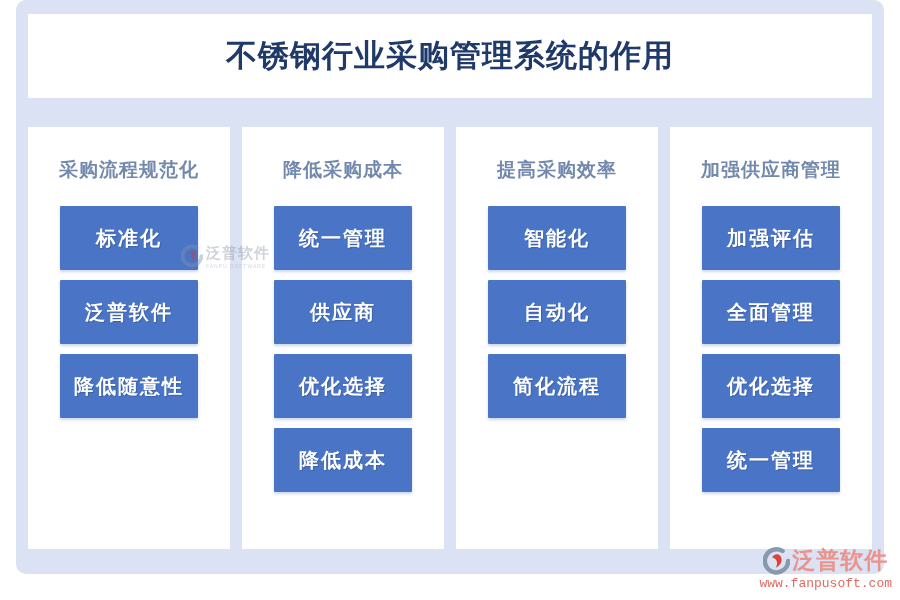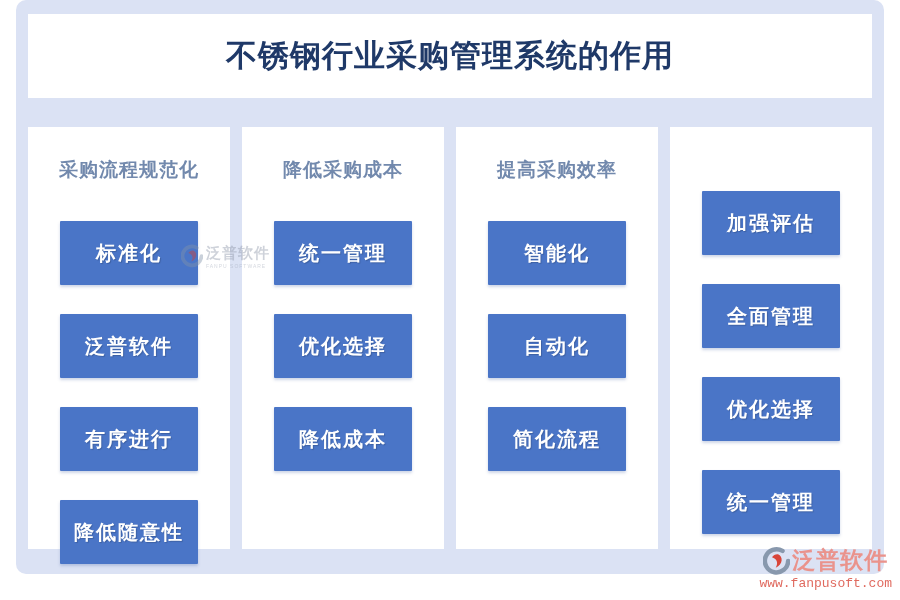--- a/index.html
+++ b/index.html
@@ -37,22 +37,22 @@
     padding-top: 28px;
     display: flex; flex-direction: column; align-items: center;
   }
   .col-header {
     height: 30px; line-height: 30px;
     font-size: 19px; font-weight: bold; color: #7289ad;
     letter-spacing: 1px;
     text-align: center;
   }
   .btn-stack {
-    margin-top: 36px;
-    display: flex; flex-direction: column; gap: 29px;
+    margin-top: 21px;
+    display: flex; flex-direction: column; gap: 10px;
     align-items: center;
   }
   .btn {
     width: 138px; height: 64px;
     background: #4a75c7;
     color: #ffffff;
     font-size: 20px; font-weight: bold; letter-spacing: 2px;
     display: flex; align-items: center; justify-content: center;
     border-radius: 1px;
     box-shadow: 0 2px 3px rgba(60, 90, 160, 0.25);
@@ -98,44 +98,45 @@
   <h1>不锈钢行业采购管理系统的作用</h1>
 </div>
 
 <div class="columns">
 
   <section class="col">
     <div class="col-header">采购流程规范化</div>
     <div class="btn-stack">
       <div class="btn">标准化</div>
       <div class="btn">泛普软件</div>
-      <div class="btn">有序进行</div>
       <div class="btn">降低随意性</div>
     </div>
   </section>
 
   <section class="col">
     <div class="col-header">降低采购成本</div>
     <div class="btn-stack">
       <div class="btn">统一管理</div>
+      <div class="btn">供应商</div>
       <div class="btn">优化选择</div>
       <div class="btn">降低成本</div>
     </div>
   </section>
 
   <section class="col">
     <div class="col-header">提高采购效率</div>
     <div class="btn-stack">
       <div class="btn">智能化</div>
       <div class="btn">自动化</div>
       <div class="btn">简化流程</div>
     </div>
   </section>
 
   <section class="col">
+    <div class="col-header">加强供应商管理</div>
     <div class="btn-stack">
       <div class="btn">加强评估</div>
       <div class="btn">全面管理</div>
       <div class="btn">优化选择</div>
       <div class="btn">统一管理</div>
     </div>
   </section>
 
 </div>
 

